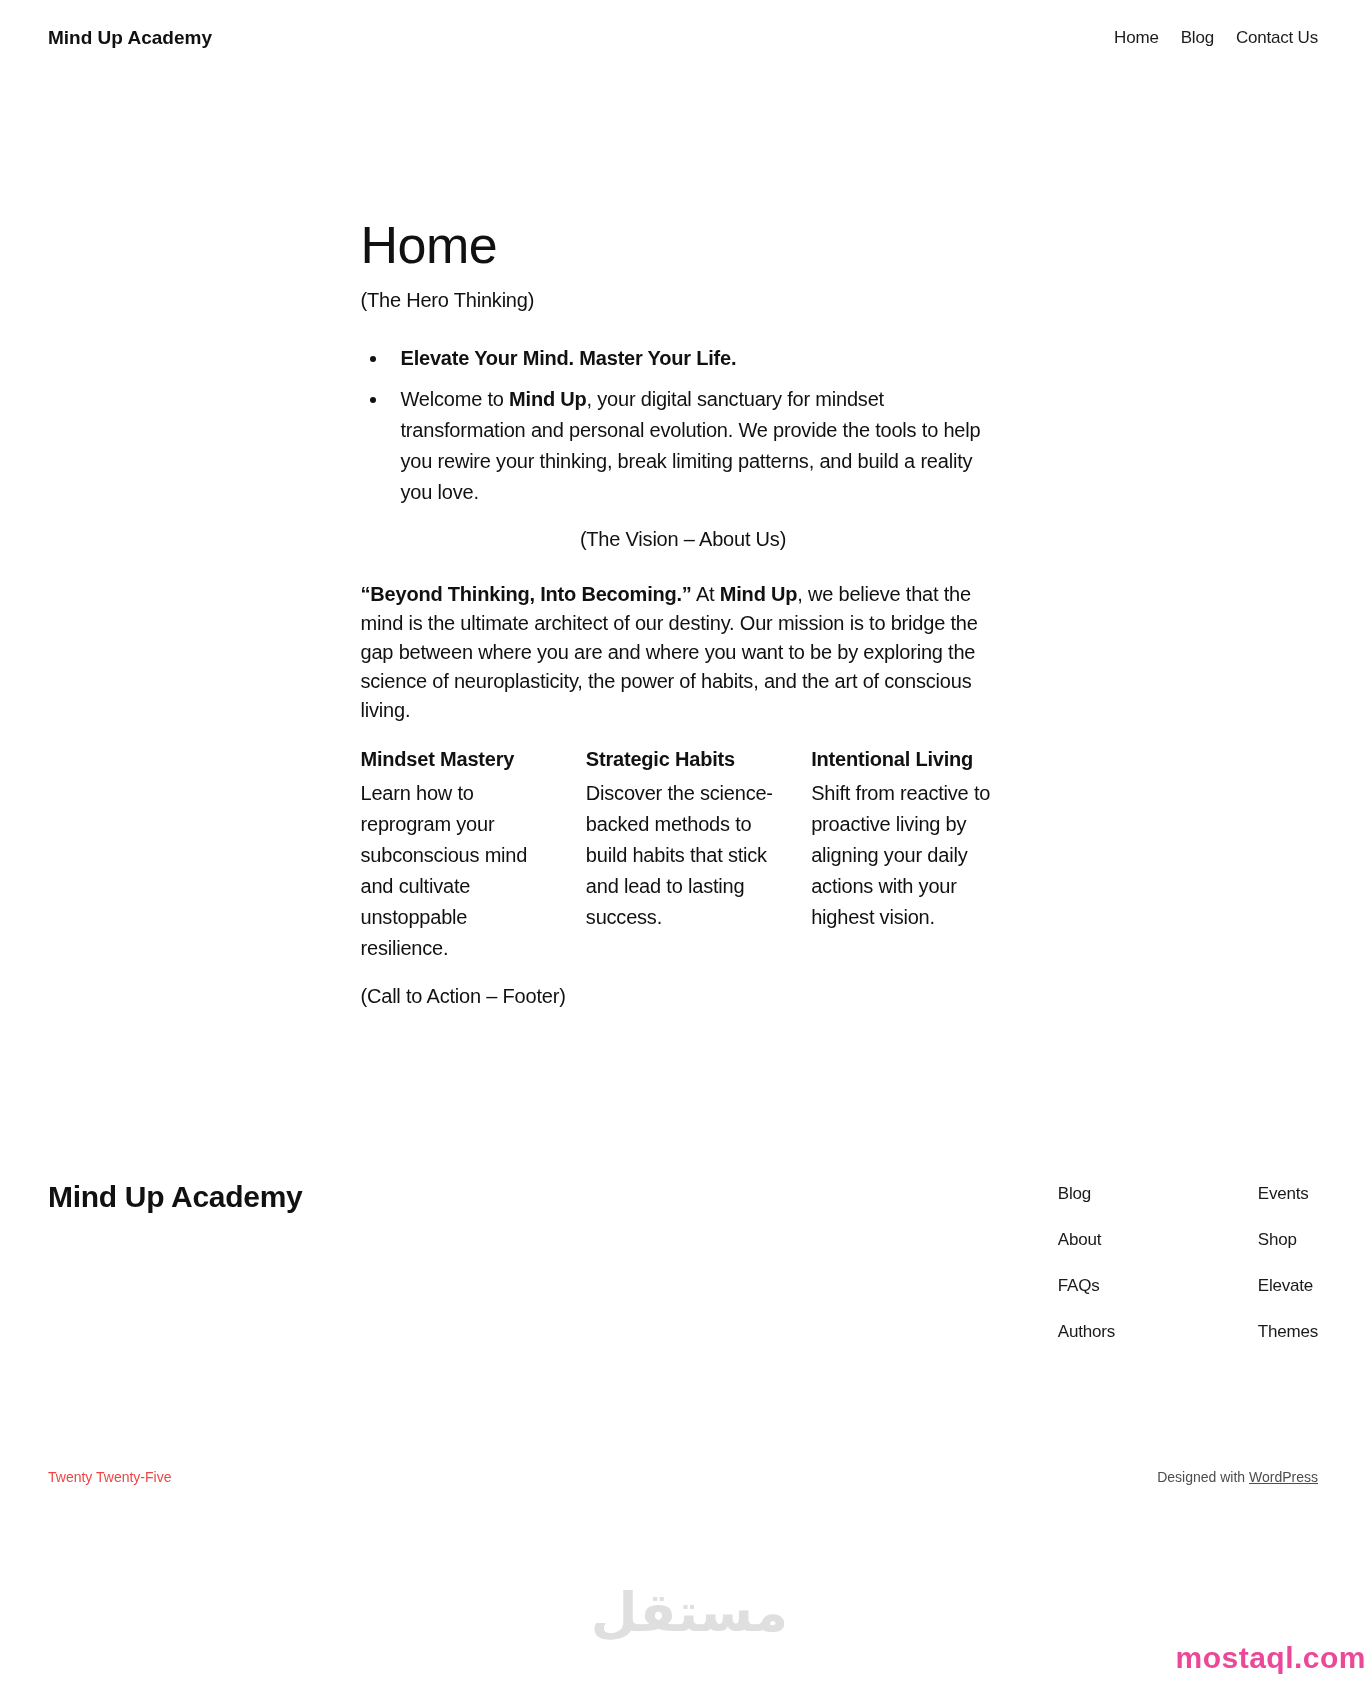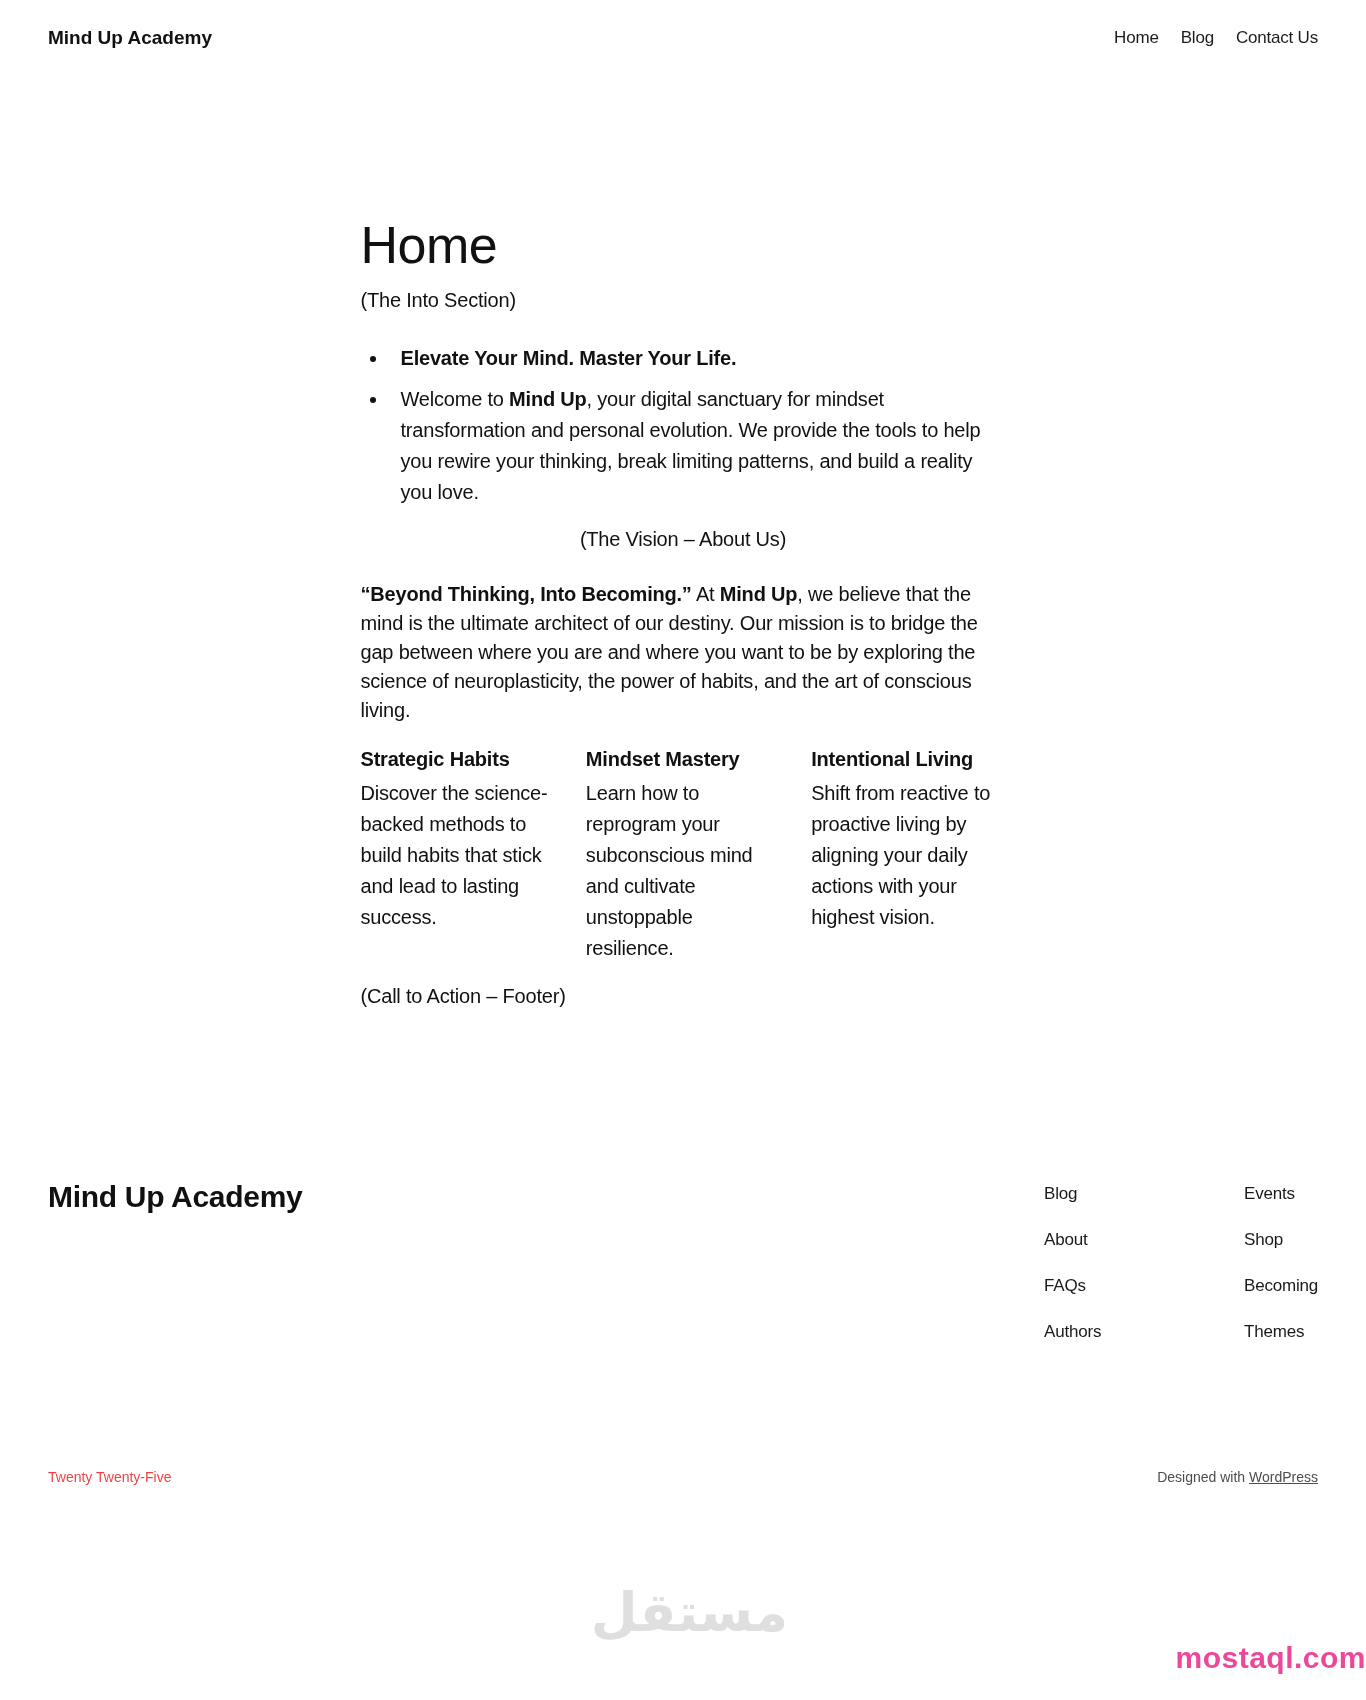--- a/index.html
+++ b/index.html
@@ -78,42 +78,42 @@
   <nav class="site-nav">
     <a>Home</a>
     <a>Blog</a>
     <a>Contact Us</a>
   </nav>
 </header>
 
 <main class="main-col">
   <h1 class="page-title">Home</h1>
 
-  <p class="section-label">(The Into Section)</p>
+  <p class="section-label">(The Hero Thinking)</p>
 
   <ul class="hero-list">
     <li>
       <strong>Elevate Your Mind. Master Your Life.</strong>
     </li>
     <li><span>Welcome to </span><strong>Mind Up</strong><span>, your digital sanctuary for mindset transformation and personal evolution. We provide the tools to help you rewire your thinking, break limiting patterns, and build a reality you love.</span></li>
   </ul>
 
   <p class="section-label vision-label">(The Vision – About Us)</p>
 
   <p class="vision-text"><strong>“Beyond Thinking, Into Becoming.”</strong><span> At </span><strong>Mind Up</strong><span>, we believe that the mind is the ultimate architect of our destiny. Our mission is to bridge the gap between where you are and where you want to be by exploring the science of neuroplasticity, the power of habits, and the art of conscious living.</span></p>
 
 
   <div class="offer-grid">
     <div class="offer-col">
+      <h3 class="offer-title">Mindset Mastery</h3>
+      <p class="offer-text">Learn how to reprogram your subconscious mind and cultivate unstoppable resilience.</p>
+    </div>
+    <div class="offer-col">
       <h3 class="offer-title">Strategic Habits</h3>
       <p class="offer-text">Discover the science-backed methods to build habits that stick and lead to lasting success.</p>
-    </div>
-    <div class="offer-col">
-      <h3 class="offer-title">Mindset Mastery</h3>
-      <p class="offer-text">Learn how to reprogram your subconscious mind and cultivate unstoppable resilience.</p>
     </div>
     <div class="offer-col">
       <h3 class="offer-title">Intentional Living</h3>
       <p class="offer-text">Shift from reactive to proactive living by aligning your daily actions with your highest vision.</p>
     </div>
   </div>
 
   <p class="section-label cta-label">(Call to Action – Footer)</p>
 
 </main>
@@ -123,21 +123,21 @@
   <nav class="footer-links">
     <div class="footer-links-col">
       <a>Blog</a>
       <a>About</a>
       <a>FAQs</a>
       <a>Authors</a>
     </div>
     <div class="footer-links-col">
       <a>Events</a>
       <a>Shop</a>
-      <a>Becoming</a>
+      <a>Elevate</a>
       <a>Themes</a>
     </div>
   </nav>
 </footer>
 
 <div class="bottom-bar">
   <span class="muted" style="color: #ef4444;">Twenty Twenty-Five</span>
   <span class="muted" style="color: rgb(77, 77, 77);"><span>Designed with </span><a class="wp-link">WordPress</a></span>
 </div>
 

